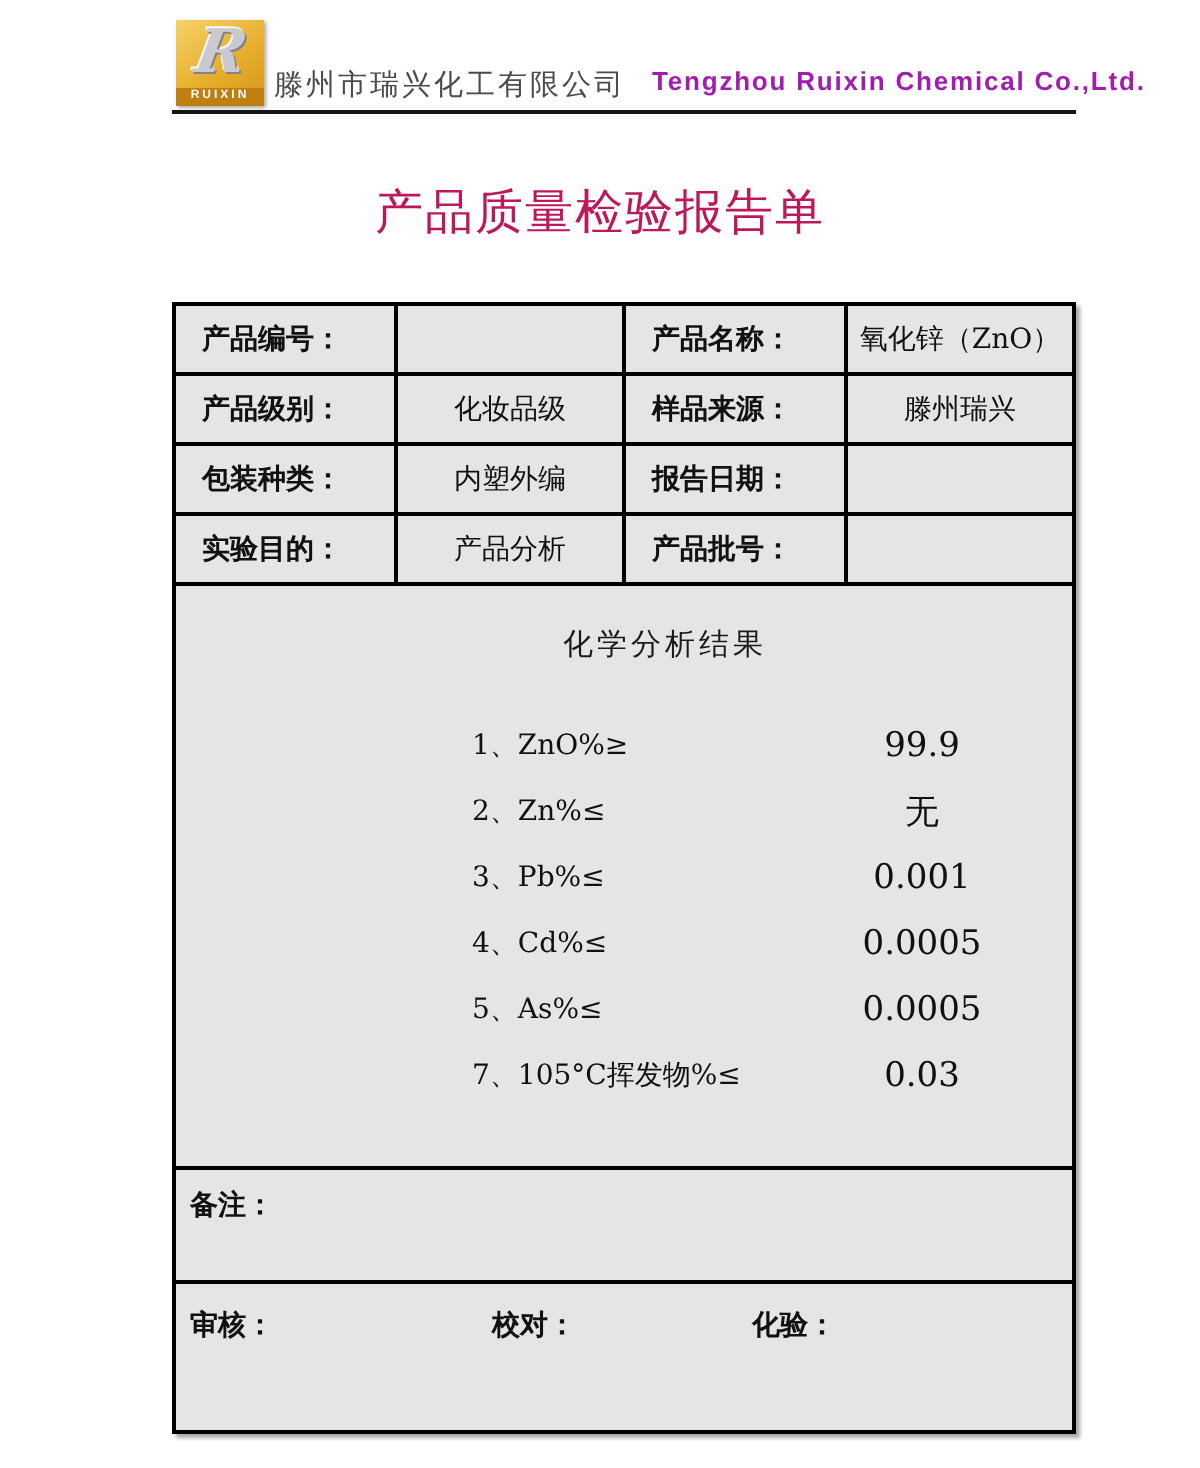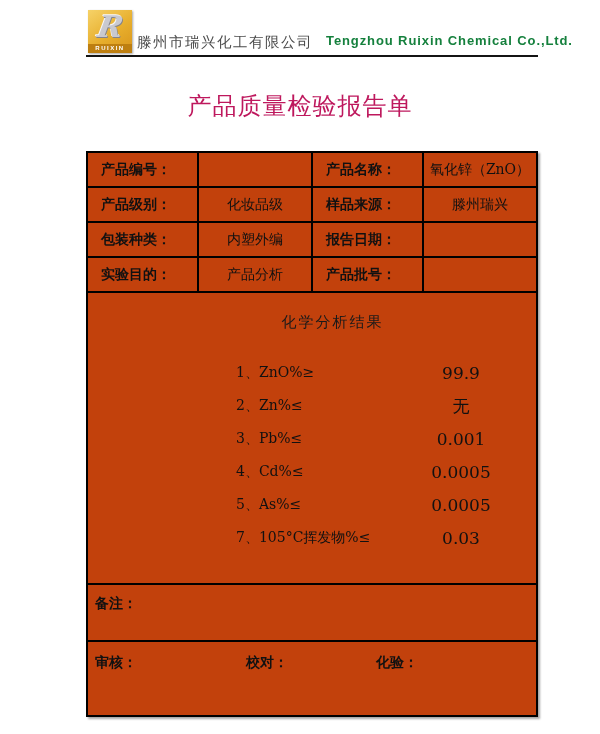--- a/index.html
+++ b/index.html
@@ -30,36 +30,36 @@
   .company-line{
     position:absolute;left:137px;top:33px;white-space:nowrap;
     display:flex;align-items:flex-start;
   }
   .company-cn{
     font-family:"DejaVu Serif",serif;font-size:14.5px;color:#4b4b4b;
     letter-spacing:1.5px;
   }
   .company-en{
     font-family:"Liberation Sans",sans-serif;font-size:13px;font-weight:bold;
-    color:#15803d;letter-spacing:0.9px;margin-left:13px;
+    color:#a21caf;letter-spacing:0.9px;margin-left:13px;
   }
   .header-rule{
     position:absolute;left:86px;top:55px;width:452px;height:2px;
     background:#141414;
   }
   
   .doc-title{
     position:absolute;left:0;right:0;top:90px;margin:0;
     text-align:center;font-size:24px;font-weight:normal;
     letter-spacing:1px;color:#be185d;
   }
   
   .report-table{
     position:absolute;left:86px;top:151px;width:448px;height:562px;
-    border:2px solid #000;background:#c2410c;
+    border:2px solid #000;background:#e5e5e5;
     box-shadow:2px 2px 2px rgba(0,0,0,0.35);
   }
   .info-grid{
     display:grid;grid-template-columns:111px 114px 111px 1fr;
     grid-auto-rows:35px;
   }
   .cell{
     box-sizing:border-box;border-right:2px solid #000;border-bottom:2px solid #000;
     display:flex;align-items:center;font-size:14px;overflow:hidden;white-space:nowrap;
   }

